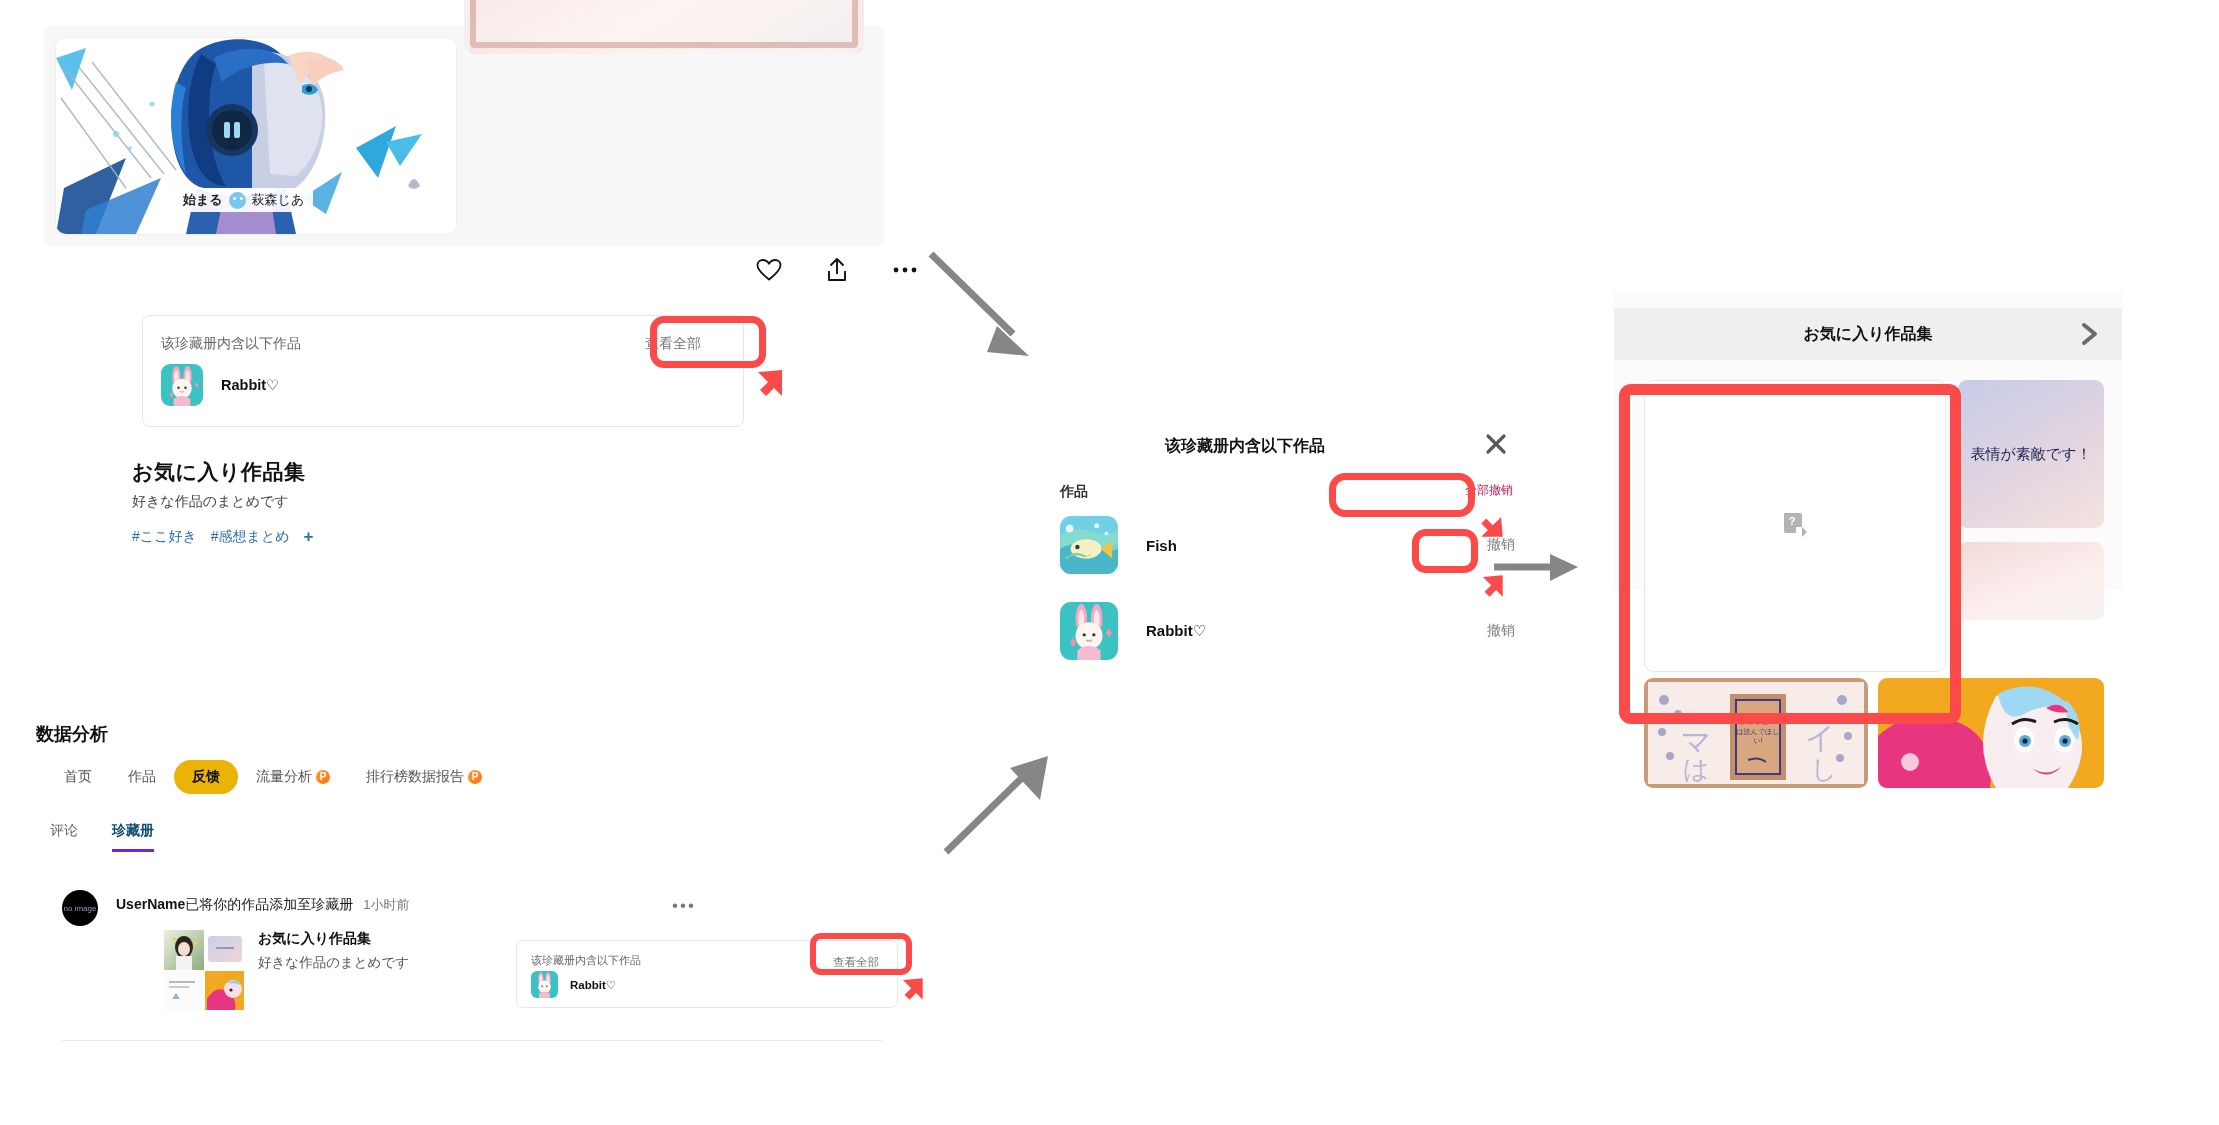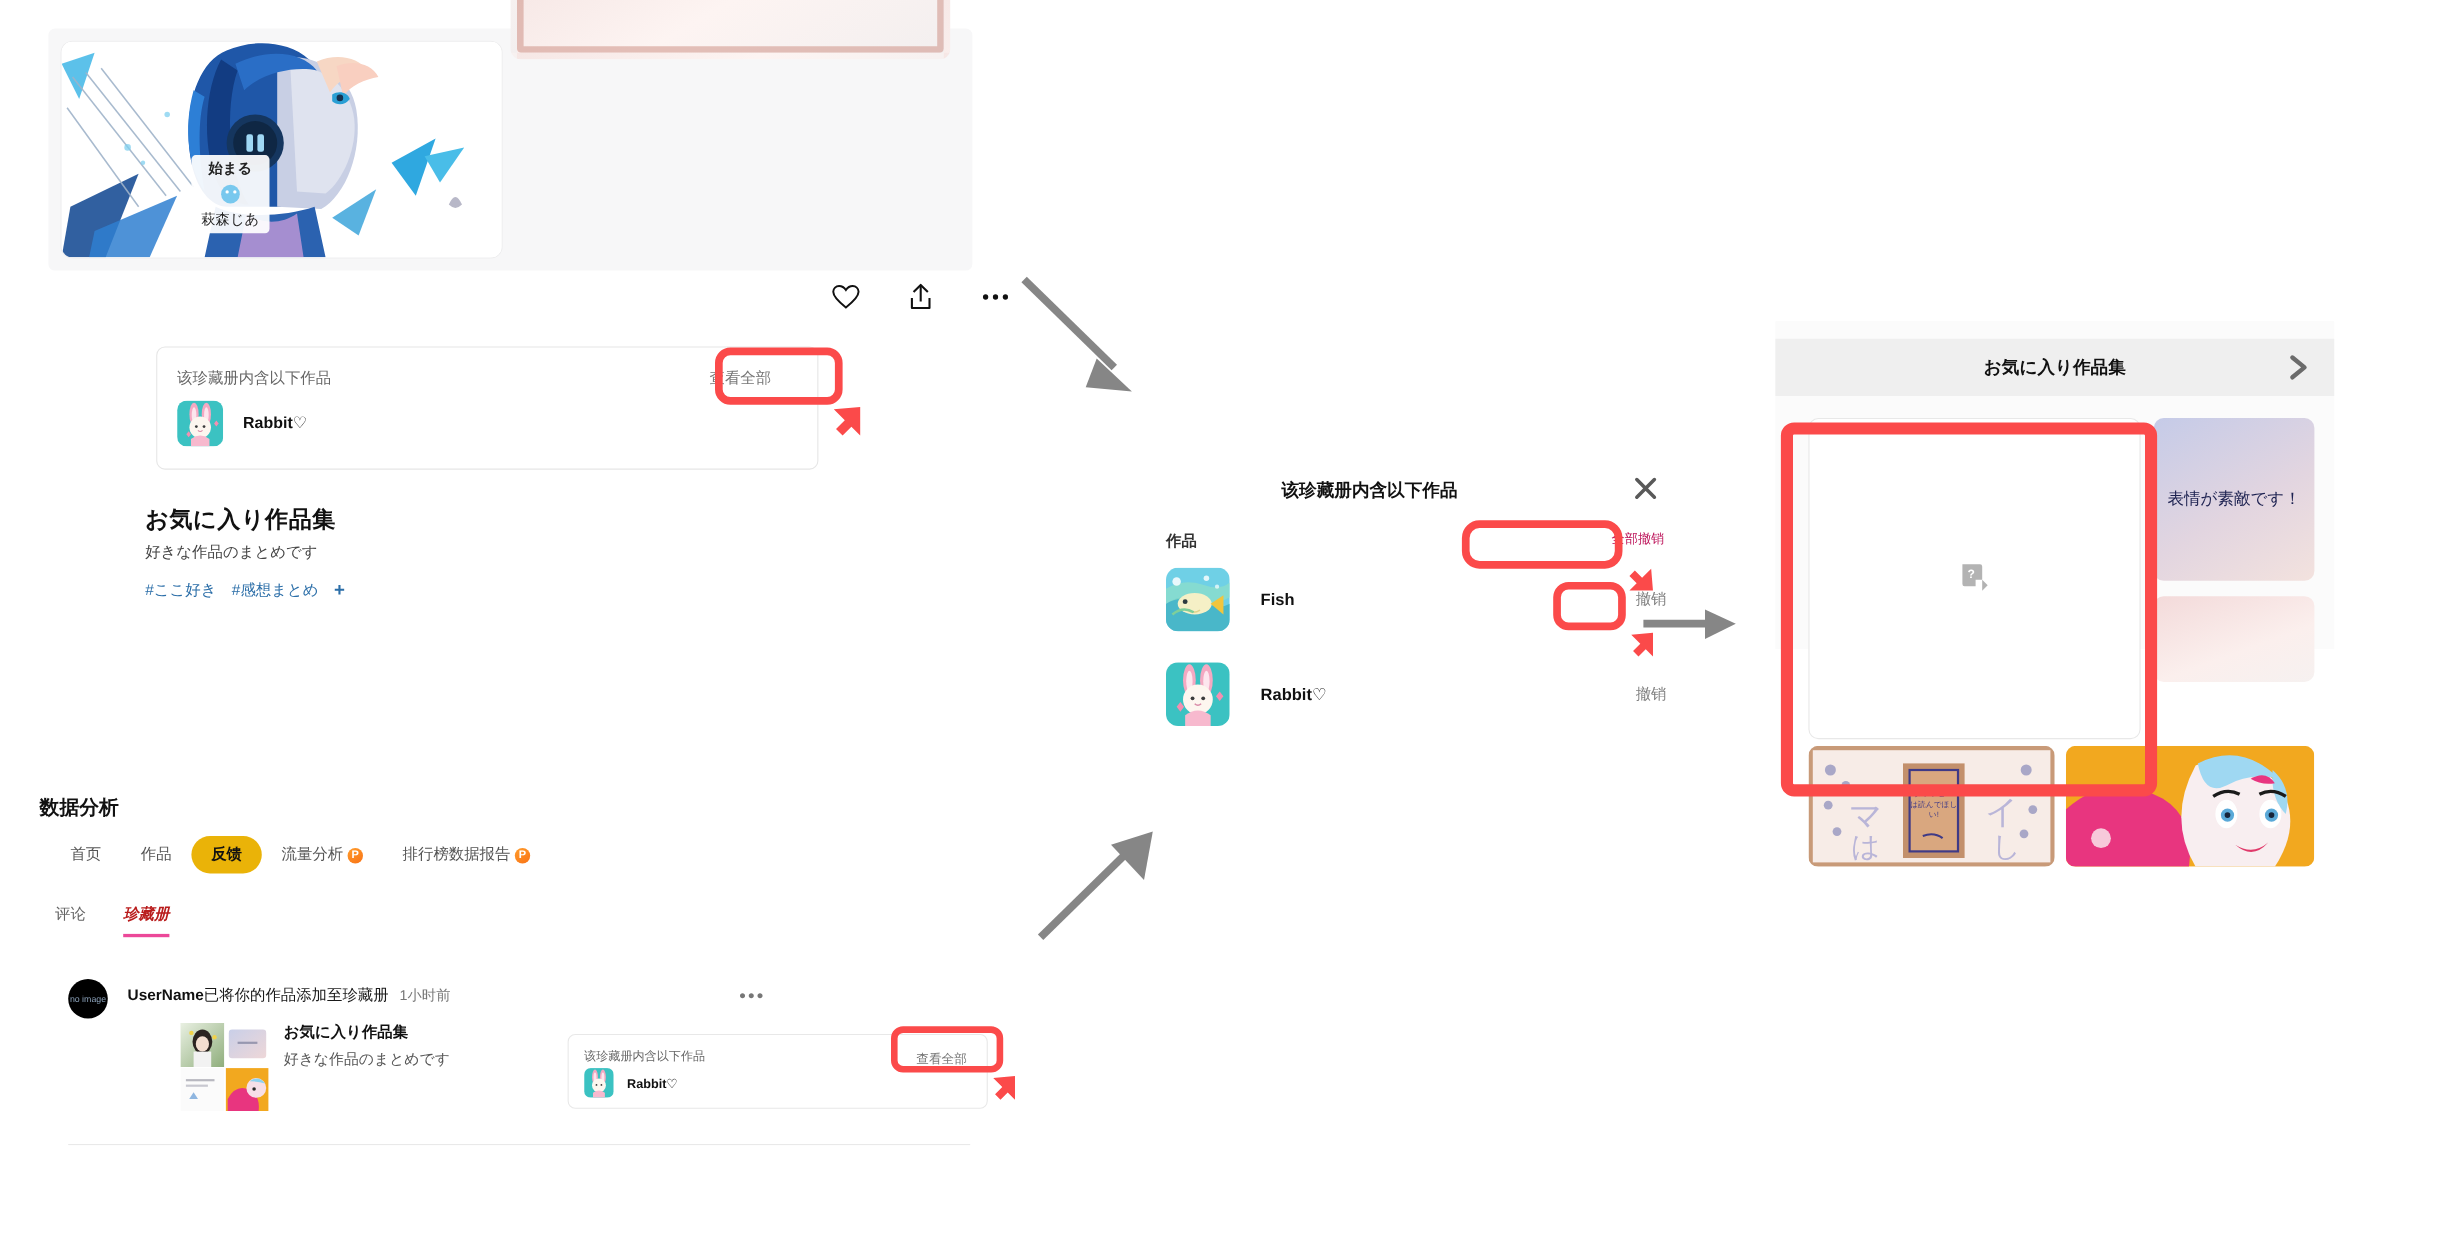--- a/index.html
+++ b/index.html
@@ -11,21 +11,21 @@
   .abs{position:absolute;}
 
   
   #panel-artwork{left:44px;top:26px;width:840px;height:220px;background:#f7f7f8;border-radius:6px;}
   .art-row{position:absolute;left:12px;top:12px;display:flex;gap:8px;}
   .art-card{width:400px;height:196px;border-radius:10px;overflow:hidden;position:relative;background:#fff;
             box-shadow:0 0 0 1px rgba(0,0,0,.04);}
   .art-illu{width:100%;height:100%;position:relative;background:#ffffff;overflow:hidden;}
   .author-chip{position:absolute;left:118px;bottom:22px;background:rgba(255,255,255,.93);
      border-radius:4px;padding:3px 9px;display:flex;align-items:center;gap:6px;
-     font-size:13px;font-weight:bold;color:#222;white-space:nowrap;flex-direction:column;}
+     font-size:13px;font-weight:bold;color:#222;white-space:nowrap;}
   .author-chip .av{width:17px;height:17px;border-radius:50%;background:#78c8ee;display:inline-block;position:relative;}
   .author-chip .av:before{content:"";position:absolute;left:4px;top:5px;width:3px;height:3px;background:#fff;border-radius:50%;
       box-shadow:7px 0 0 #fff;}
   .author-chip .nm{font-weight:normal;font-size:13px;}
 
   .stack-card{width:400px;display:flex;flex-direction:column;gap:10px;}
   .pinkcard{height:76px;border-radius:10px;margin-top:-60px;
      background:linear-gradient(150deg,#f6e7e5 0%,#fdf4f2 45%,#f3efef 100%);
      border:6px solid transparent;box-sizing:border-box;
      box-shadow:inset 0 0 0 6px rgba(205,145,135,.55);}
@@ -61,21 +61,21 @@
   #analytics-title{left:36px;top:722px;font-size:18px;font-weight:bold;color:#111;}
   #tabs-main{left:46px;top:760px;display:flex;align-items:center;gap:0px;}
   #tabs-main .tab{font-size:14px;color:#555;padding:8px 18px;border-radius:18px;cursor:pointer;white-space:nowrap;}
   #tabs-main .tab.active{background:#eab308;color:#111;font-weight:bold;}
   .pbadge{display:inline-block;width:14px;height:14px;border-radius:50%;
      background:linear-gradient(145deg,#ff9c2b,#f97316);color:#fff;font-size:10px;font-weight:bold;
      text-align:center;line-height:14px;margin-left:4px;vertical-align:1px;}
 
   #tabs-sub{left:50px;top:822px;display:flex;gap:34px;}
   #tabs-sub .st{font-size:14px;color:#666;padding-bottom:9px;cursor:pointer;}
-  #tabs-sub .st.active{color:#b91c1c;font-weight:bold;border-bottom:3px solid #ec4899;font-style:italic;}
+  #tabs-sub .st.active{color:#0c4a6e;font-weight:bold;border-bottom:3px solid #6d28d9;}
 
   #notif{left:62px;top:888px;width:820px;}
   .notif-av{position:absolute;left:0;top:2px;width:36px;height:36px;border-radius:50%;background:#000000;
       display:flex;align-items:center;justify-content:center;font-size:8px;color:#8aa0b8;}
   .notif-head{position:absolute;left:54px;top:8px;font-size:14px;white-space:nowrap;}
   .notif-head b{font-weight:bold;color:#111;}
   .notif-head .tm{color:#777;margin-left:10px;font-size:13px;}
   .notif-body{position:absolute;left:102px;top:42px;display:flex;gap:14px;}
   .grid4{width:80px;height:80px;display:grid;grid-template-columns:1fr 1fr;grid-template-rows:1fr 1fr;gap:1px;background:#fff;}
   .grid4 .g{overflow:hidden;position:relative;}

